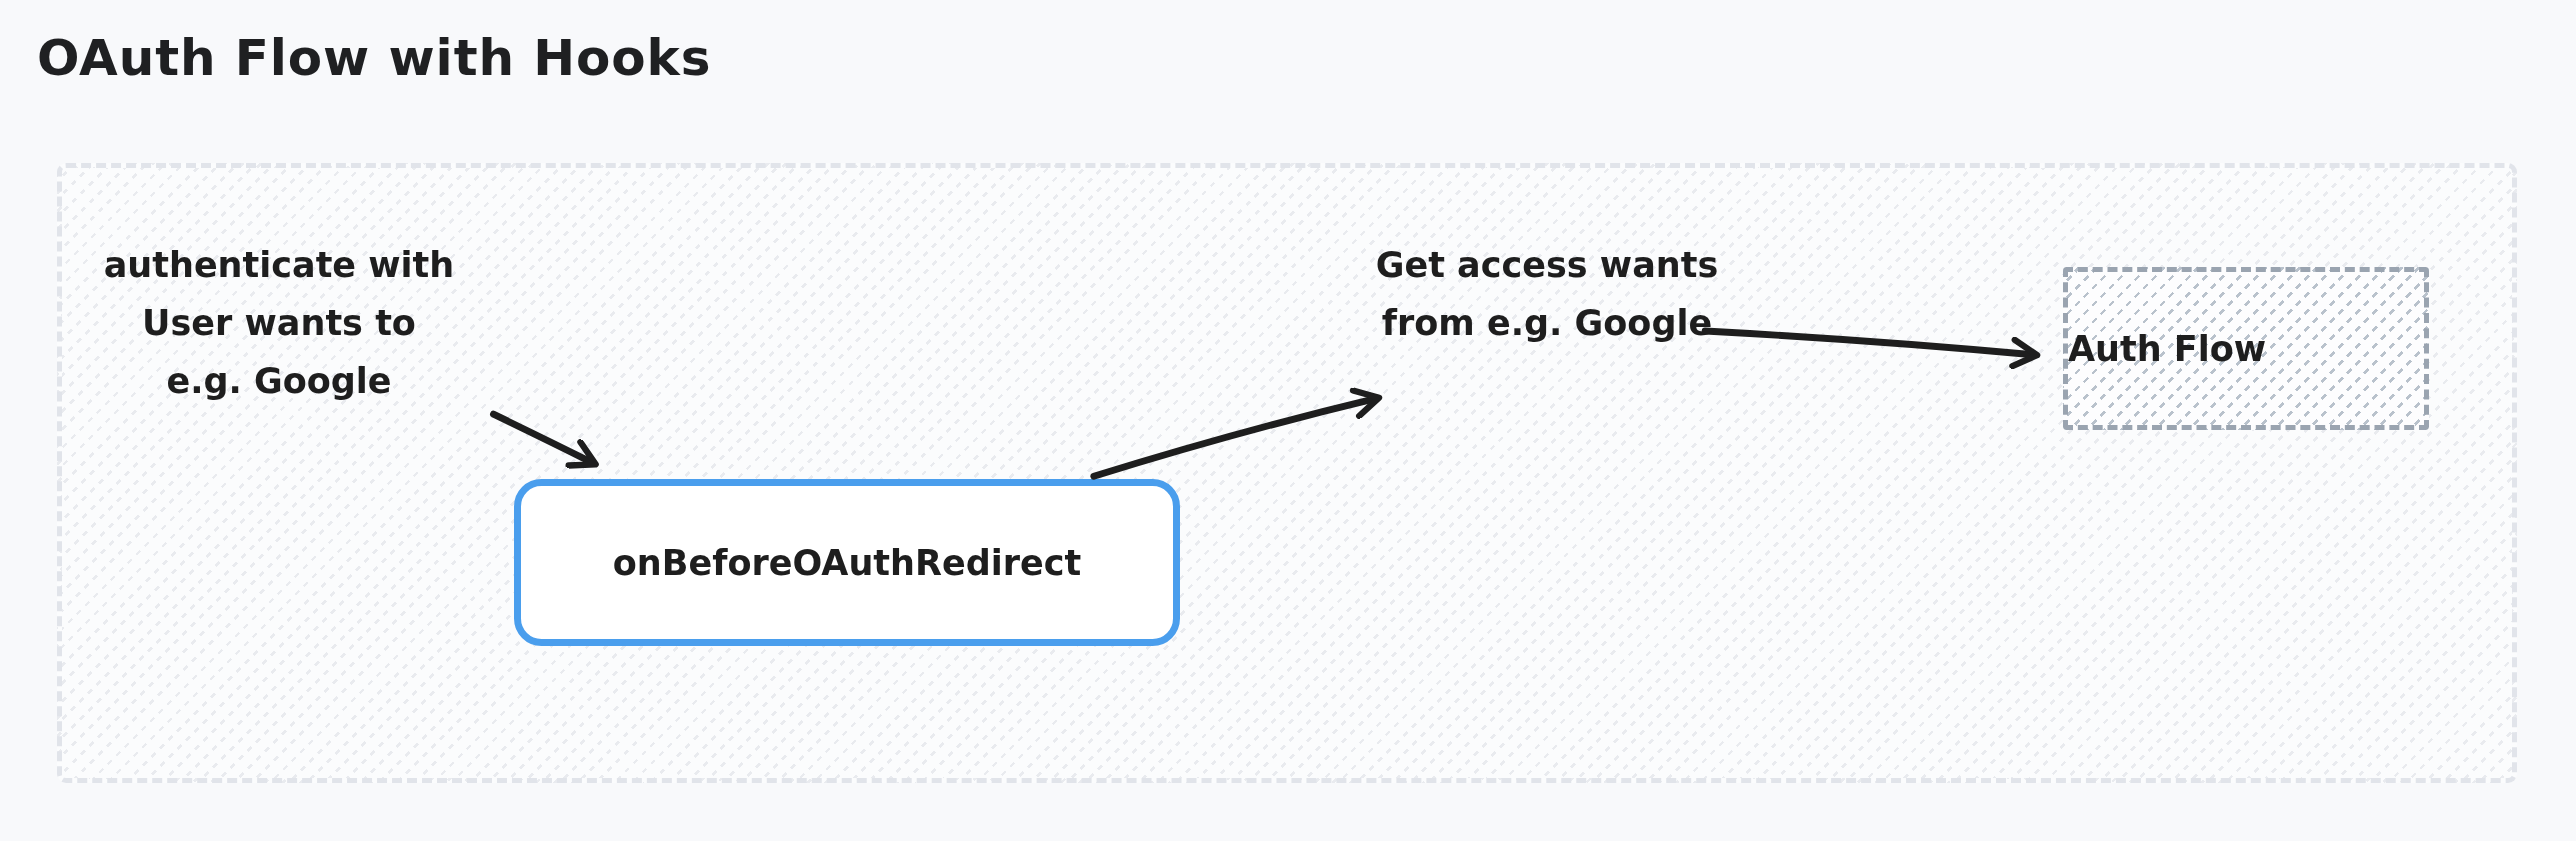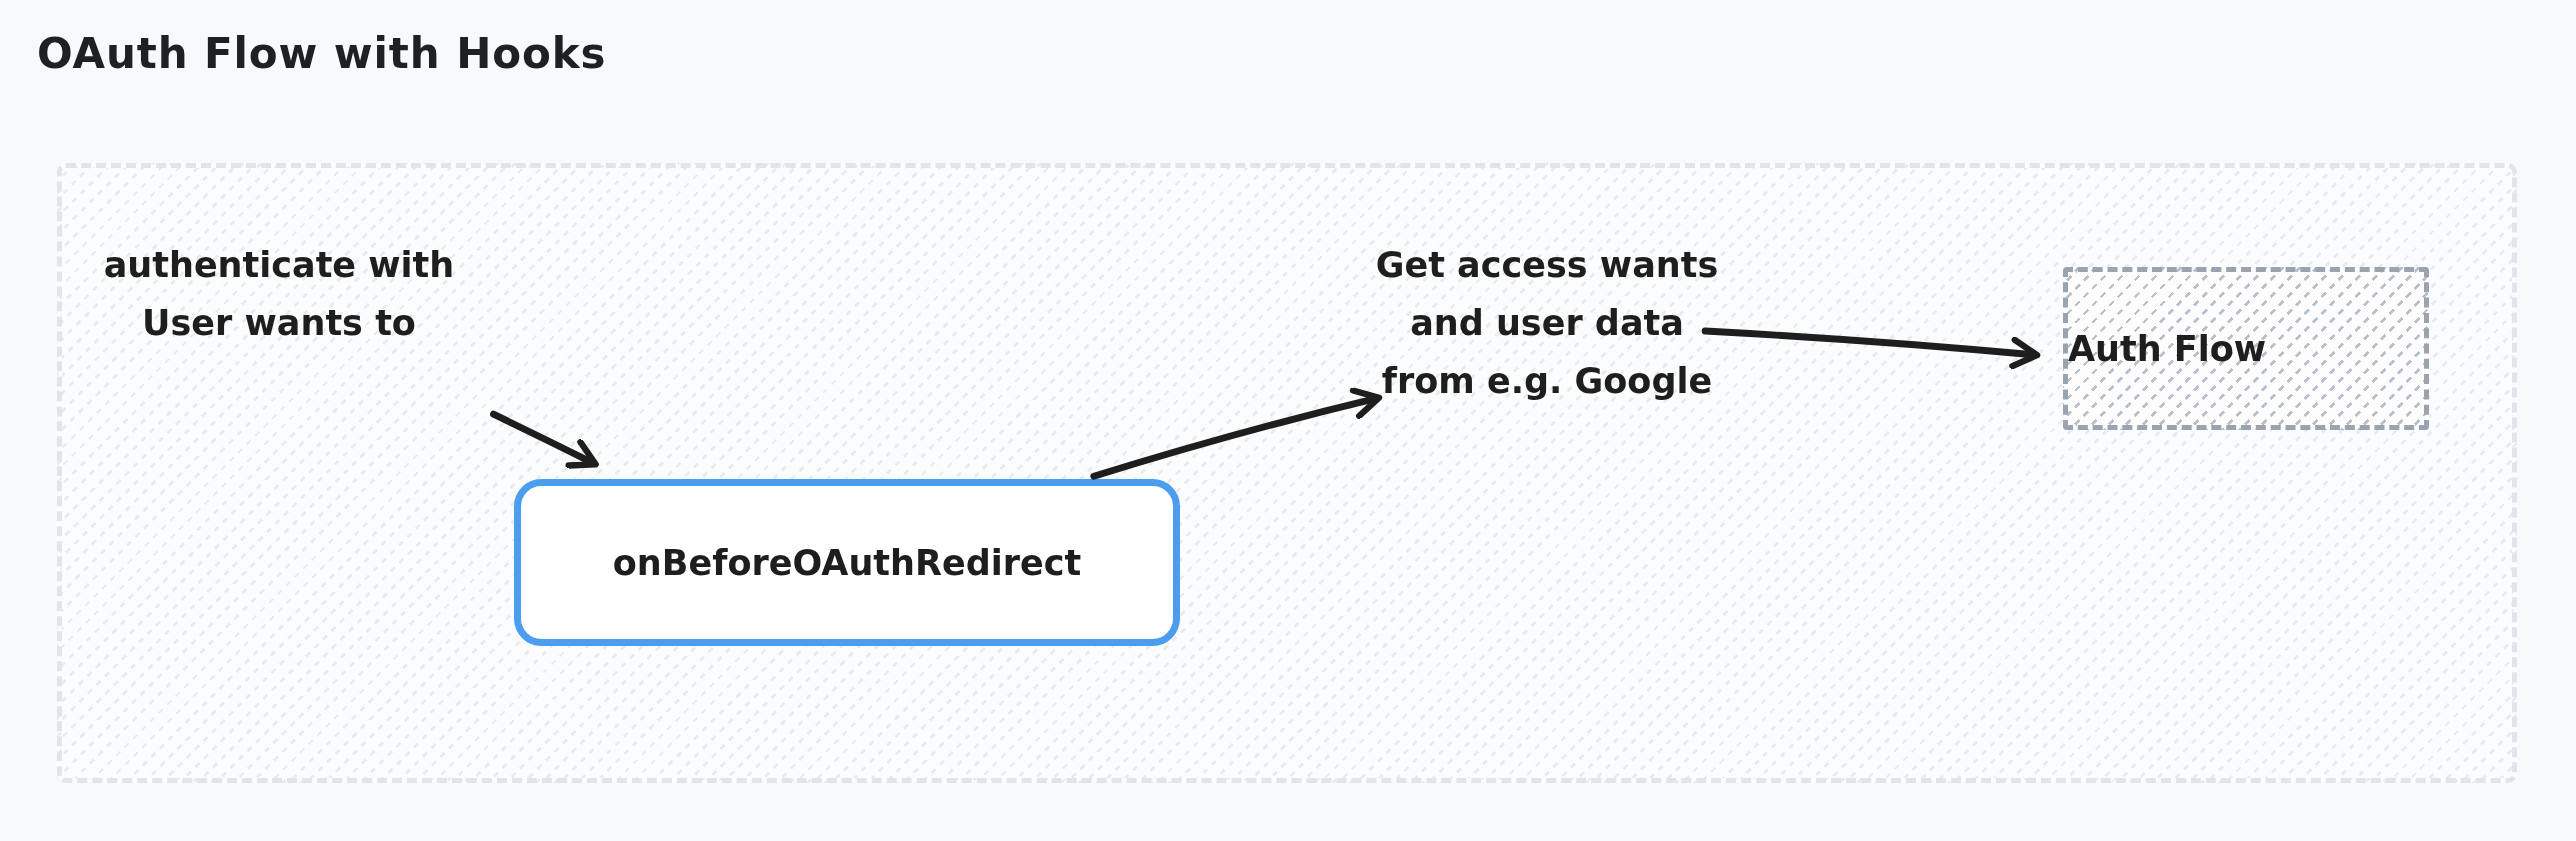--- a/index.html
+++ b/index.html
@@ -6,21 +6,21 @@
   body{
     width:2576px;height:842px;
     background:#f8f9fb;
     font-family:"DejaVu Sans","Liberation Sans",sans-serif;
     overflow:hidden;
   }
   .canvas{position:relative;width:2576px;height:842px;}
 
   .title{
     position:absolute;left:37px;top:29px;
-    font-size:42px;font-weight:700;color:#1f2022;
+    font-size:50px;font-weight:700;color:#1f2022;
     letter-spacing:0.9px;
   }
 
   
   .frame{
     position:absolute;left:57px;top:163px;width:2460px;height:620px;
     box-sizing:border-box;
     border:5.5px dashed #e1e4ea;
     border-radius:9.1px;
     background-color:#fbfcfd;
@@ -67,29 +67,29 @@
 
 <div class="canvas">
 
   <div class="title">OAuth Flow with Hooks</div>
 
   <div class="frame"></div>
 
   <div class="note note-user">
     <div>authenticate with</div>
     <div>User wants to</div>
+    <div>e.g. Google</div>
   </div>
 
   <div class="hook-box">
     <span>onBeforeOAuthRedirect</span>
   </div>
 
   <div class="note note-token">
     <div>Get access wants</div>
-    <div>and user data</div>
     <div>from e.g. Google</div>
   </div>
 
   <div class="authflow-box">
     <span>Auth Flow</span>
   </div>
 
   <svg class="arrows" viewBox="0 0 2819 921" xmlns="http://www.w3.org/2000/svg">
     <defs>
       <marker id="ah" viewBox="0 0 12 12" refX="9" refY="6" markerWidth="4.6" markerHeight="4.6" orient="auto">

